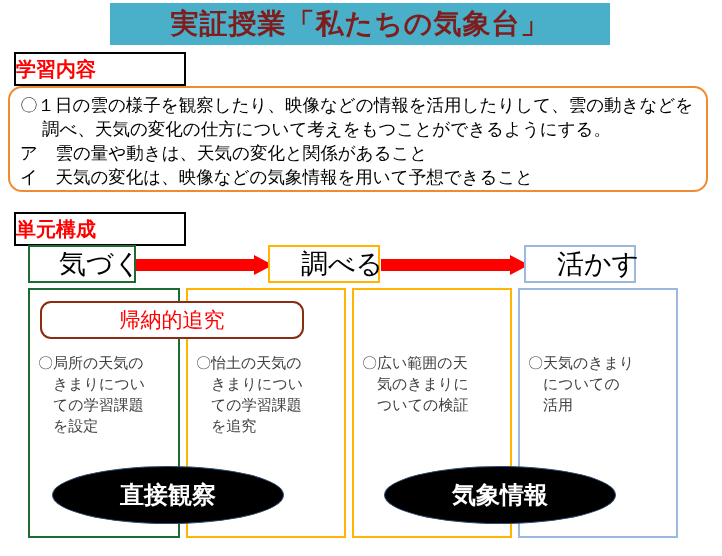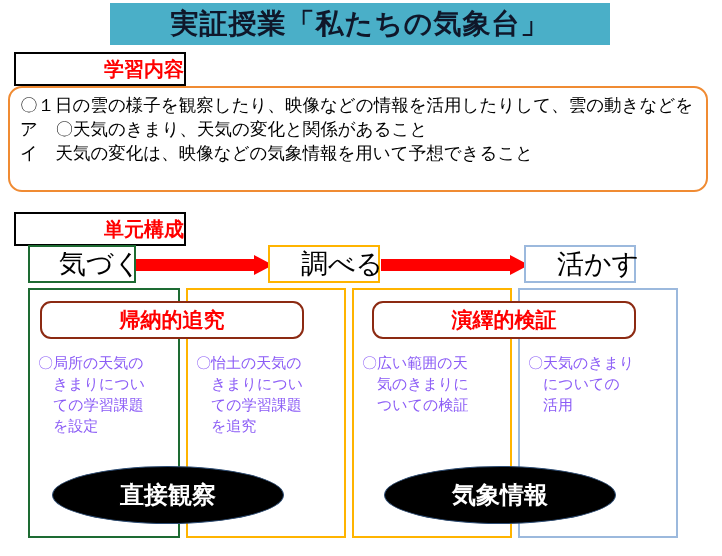--- a/index.html
+++ b/index.html
@@ -29,35 +29,35 @@
     left: 110px;
     top: 3px;
     width: 500px;
     height: 42px;
     background: #4aafc8;
     display: flex;
     align-items: center;
     justify-content: center;
   }
   #title-bar .title-text {
-    color: #0f172a;
+    color: #7f1d1d;
     font-size: 28px;
     font-weight: bold;
     letter-spacing: 1px;
     white-space: nowrap;
   }
 
   
   .section-label {
     position: absolute;
     border: 2px solid #000000;
     background: #ffffff;
     display: flex;
     align-items: center;
-    justify-content: flex-end;
+    justify-content: flex-start;
   }
   .section-label .lbl-text {
     color: #ff0000;
     font-weight: bold;
     font-size: 20px;
     white-space: nowrap;
   }
   #learning-label {
     left: 14px;
     top: 52px;
@@ -174,41 +174,41 @@
     left: 0;
     top: 62px;
     width: 100%;
     box-sizing: border-box;
     padding: 0 6px 0 8px;
   }
   .col-line {
     font-size: 15px;
     line-height: 21px;
     white-space: nowrap;
-    color: #8b5cf6;
+    color: #404040;
   }
   .col-line.ind { padding-left: 15px; }
 
   
   .inquiry {
     position: absolute;
     top: 301px;
     height: 38px;
     border: 2px solid #8c2a12;
     border-radius: 11px;
     background: #ffffff;
     display: flex;
     align-items: center;
     justify-content: center;
     z-index: 6;
     box-sizing: border-box;
   }
   .inquiry .inq-text {
     color: #ff0000;
-    font-weight: bold;
+    font-weight: normal;
     font-size: 21px;
     white-space: nowrap;
   }
   #inquiry-1 { left: 40px;  width: 264px; }
   #inquiry-2 { left: 372px; width: 264px; }
 
   
   .ellipse {
     position: absolute;
     top: 466px;
@@ -239,21 +239,22 @@
   <div id="title-bar">
     <span class="title-text">実証授業「私たちの気象台」</span>
   </div>
 
   <div class="section-label" id="learning-label">
     <span class="lbl-text">学習内容</span>
   </div>
 
   <div id="learning-box">
     <div class="lc-line">〇１日の雲の様子を観察したり、映像などの情報を活用したりして、雲の動きなどを</div>
-    <div class="lc-line">ア　〇天気のきまり、天気の変化と関係があること</div>
+    <div class="lc-line indent">調べ、天気の変化の仕方について考えをもつことができるようにする。</div>
+    <div class="lc-line">ア　雲の量や動きは、天気の変化と関係があること</div>
     <div class="lc-line">イ　天気の変化は、映像などの気象情報を用いて予想できること</div>
   </div>
 
   <div class="section-label" id="unit-label">
     <span class="lbl-text">単元構成</span>
   </div>
 
   <div class="column" id="col-1">
     <div class="col-body">
       <div class="col-line">〇局所の天気の</div>
@@ -303,23 +304,20 @@
   <div class="phase-box" id="phase-shiraberu">
     <span class="phase-text">調べる</span>
   </div>
   <div class="phase-box" id="phase-ikasu">
     <span class="phase-text">活かす</span>
   </div>
 
   <div class="inquiry" id="inquiry-1">
     <span class="inq-text">帰納的追究</span>
   </div>
-  <div class="inquiry" id="inquiry-2">
-    <span class="inq-text">演繹的検証</span>
-  </div>
 
   <div class="ellipse" id="ellipse-1">
     <span class="ell-text">直接観察</span>
   </div>
   <div class="ellipse" id="ellipse-2">
     <span class="ell-text">気象情報</span>
   </div>
 
 </div>
 

